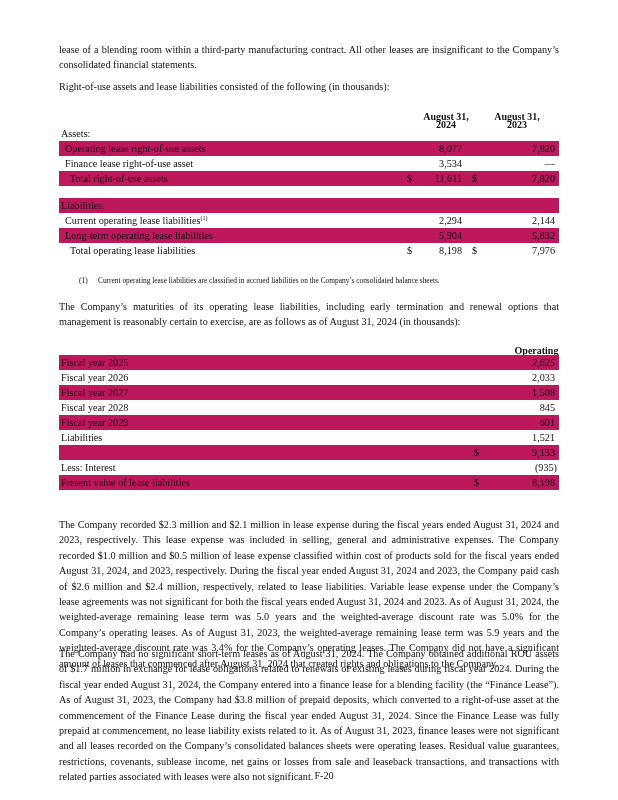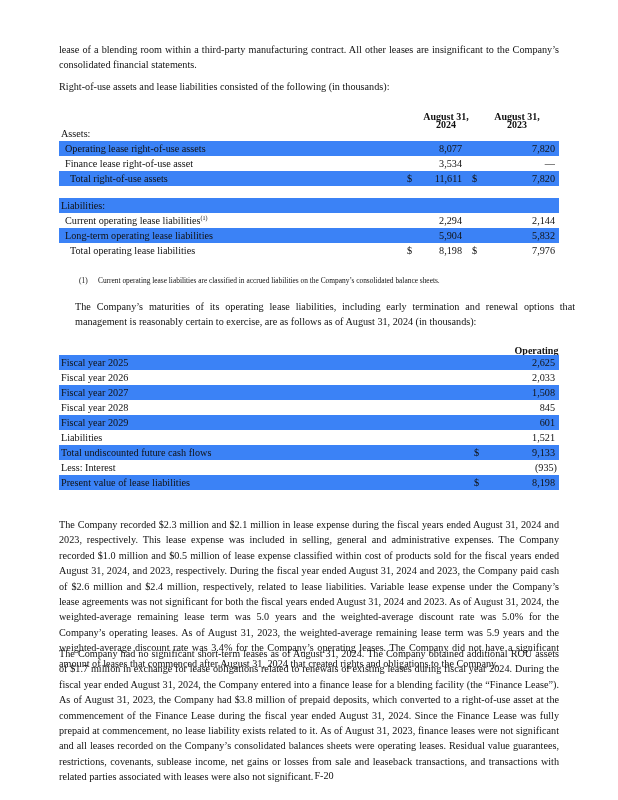--- a/index.html
+++ b/index.html
@@ -4,21 +4,21 @@
 <style>
   html, body { margin: 0; padding: 0; background: #ffffff; }
   body {
     width: 618px; height: 800px; position: relative; overflow: hidden;
     font-family: "Liberation Serif", serif; color: #111; font-size: 10.2px;
   }
   .page { position: absolute; left: 59px; top: 0; width: 500px; }
   p.body { margin: 0; line-height: 15px; text-align: justify; position: absolute; left: 0; width: 500px; }
   .tbl { position: absolute; left: 0; width: 500px; }
   .row { position: relative; height: 15px; line-height: 15px; }
-  .row.shade { background: #3b82f6; }
+  .row.shade { background: #be185d; }
   .row .lbl { position: absolute; left: 2px; white-space: nowrap; }
   .row .lbl.i1 { left: 6px; }
   .row .lbl.i2 { left: 11px; }
   .row .dol { position: absolute; }
   .row .num { position: absolute; text-align: right; }
   .hdr { position: absolute; font-weight: bold; font-size: 10px; text-align: center; line-height: 8px; }
   sup { font-size: 6px; vertical-align: 4px; line-height: 0; }
   .foot { position: absolute; font-size: 7.4px; white-space: nowrap; }
   .pagenum { position: absolute; left: 15px; width: 500px; text-align: center; top: 770px; }
 </style>
@@ -80,31 +80,31 @@
       <span class="dol" style="left:348px;">$</span>
       <span class="num" style="right:97px;">8,198</span>
       <span class="dol" style="left:413px;">$</span>
       <span class="num" style="right:4px;">7,976</span>
     </div>
   </div>
 
   <div class="foot" style="left:20px; top:276px;">(1)</div>
   <div class="foot" style="left:39px; top:276px;">Current operating lease liabilities are classified in accrued liabilities on the Company’s consolidated balance sheets.</div>
 
-  <p class="body" style="top:299px;margin-left:16px;">The Company’s maturities of its operating lease liabilities, including early termination and renewal options that management is reasonably certain to exercise, are as follows as of August 31, 2024 (in thousands):</p>
+  <p class="body" style="top:299px;">The Company’s maturities of its operating lease liabilities, including early termination and renewal options that management is reasonably certain to exercise, are as follows as of August 31, 2024 (in thousands):</p>
 
   <div class="hdr" style="left:455px; top:347px; width:45px;">
     <div>Operating</div>
     <div>Leases</div>
   </div>
 
   <div class="tbl" style="top:355px;">
     <div class="row shade">
       <span class="lbl">Fiscal year 2025</span>
-      <span class="num" style="right:4px;">2,625</span>
+      <span class="num" style="right:4px;font-style:italic;">2,625</span>
     </div>
     <div class="row">
       <span class="lbl">Fiscal year 2026</span>
       <span class="num" style="right:4px;">2,033</span>
     </div>
     <div class="row shade">
       <span class="lbl">Fiscal year 2027</span>
       <span class="num" style="right:4px;">1,508</span>
     </div>
     <div class="row">
@@ -113,21 +113,20 @@
     </div>
     <div class="row shade">
       <span class="lbl">Fiscal year 2029</span>
       <span class="num" style="right:4px;">601</span>
     </div>
     <div class="row">
       <span class="lbl">Liabilities</span>
       <span class="num" style="right:4px;">1,521</span>
     </div>
     <div class="row shade">
-      <span class="lbl">Total undiscounted future cash flows</span>
       <span class="dol" style="left:415px;">$</span>
       <span class="num" style="right:4px;">9,133</span>
     </div>
     <div class="row">
       <span class="lbl">Less: Interest</span>
       <span class="num" style="right:2px;">(935)</span>
     </div>
     <div class="row shade">
       <span class="lbl">Present value of lease liabilities</span>
       <span class="dol" style="left:415px;">$</span>

